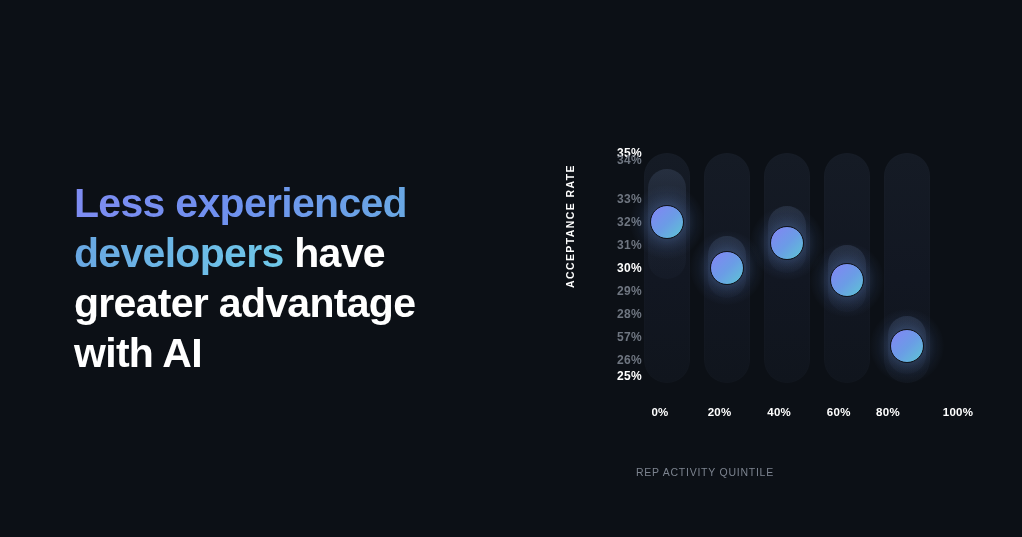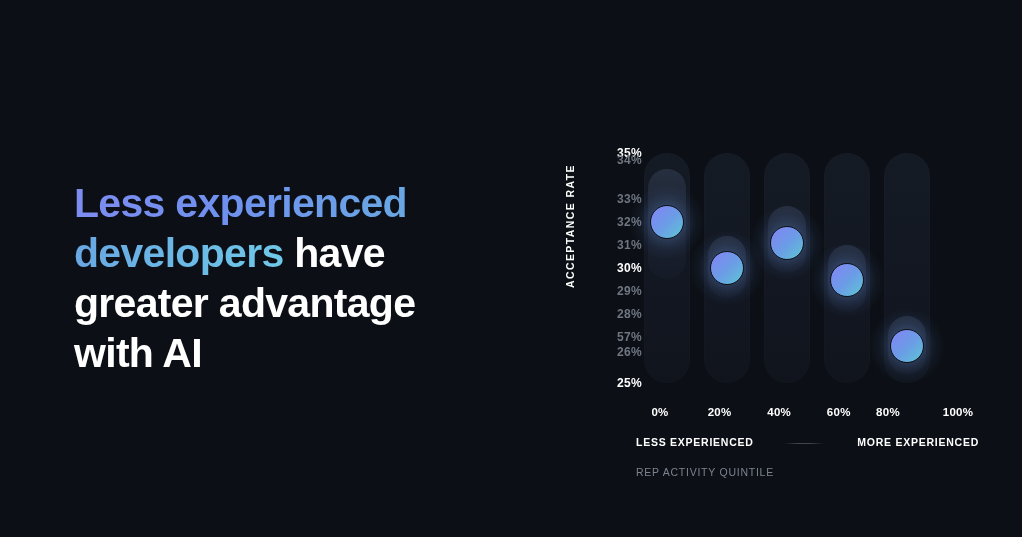--- a/index.html
+++ b/index.html
@@ -197,22 +197,22 @@
     <div id="y-ticks">
         <div class="ytick major" style="top: 5px;">35%</div>
         <div class="ytick" style="top: 12px; text-align: right;">34%</div>
         <div class="ytick" style="top: 51px;">33%</div>
         <div class="ytick" style="top: 74px;">32%</div>
         <div class="ytick" style="top: 97px;">31%</div>
         <div class="ytick major" style="top: 120px;">30%</div>
         <div class="ytick" style="top: 143px;">29%</div>
         <div class="ytick" style="top: 166px;">28%</div>
         <div class="ytick" style="top: 189px;">57%</div>
-        <div class="ytick" style="top: 204px;">26%</div>
-        <div class="ytick major" style="top: 235px;">25%</div>
+        <div class="ytick" style="top: 212px;">26%</div>
+        <div class="ytick major" style="top: 228px;">25%</div>
       </div>
 
     <div id="plot">
         <div class="bar-group" style="left: 0px; width: 46px;">
           <div class="track"></div>
           <div class="range" style="top: 16.1px; height: 110.4px;"></div>
           <div class="glow" style="left: 50%; top: 69px;"></div>
           <div class="dot" title="32.0%" style="left: 50%; top: 69px;"></div>
         </div>
         <div class="bar-group" style="left: 60px; width: 46px;">
@@ -243,22 +243,17 @@
 
     <div id="x-ticks">
         <div class="xtick" style="left: 16px;">0%</div>
         <div class="xtick" style="left: 75.6px;">20%</div>
         <div class="xtick" style="left: 135.2px;">40%</div>
         <div class="xtick" style="left: 194.8px;">60%</div>
         <div class="xtick" style="left: 244px;">80%</div>
         <div class="xtick" style="left: 314px;">100%</div>
       </div>
 
-    <div id="x-legend">
-      <span class="leg-left">LESS EXPERIENCED</span>
-      <span class="leg-rule"></span>
-      <span class="leg-right">MORE EXPERIENCED</span>
-    </div>
 
     <div id="x-axis-caption">REP ACTIVITY QUINTILE</div>
 
   </div>
 </div>
 
 </body></html>

